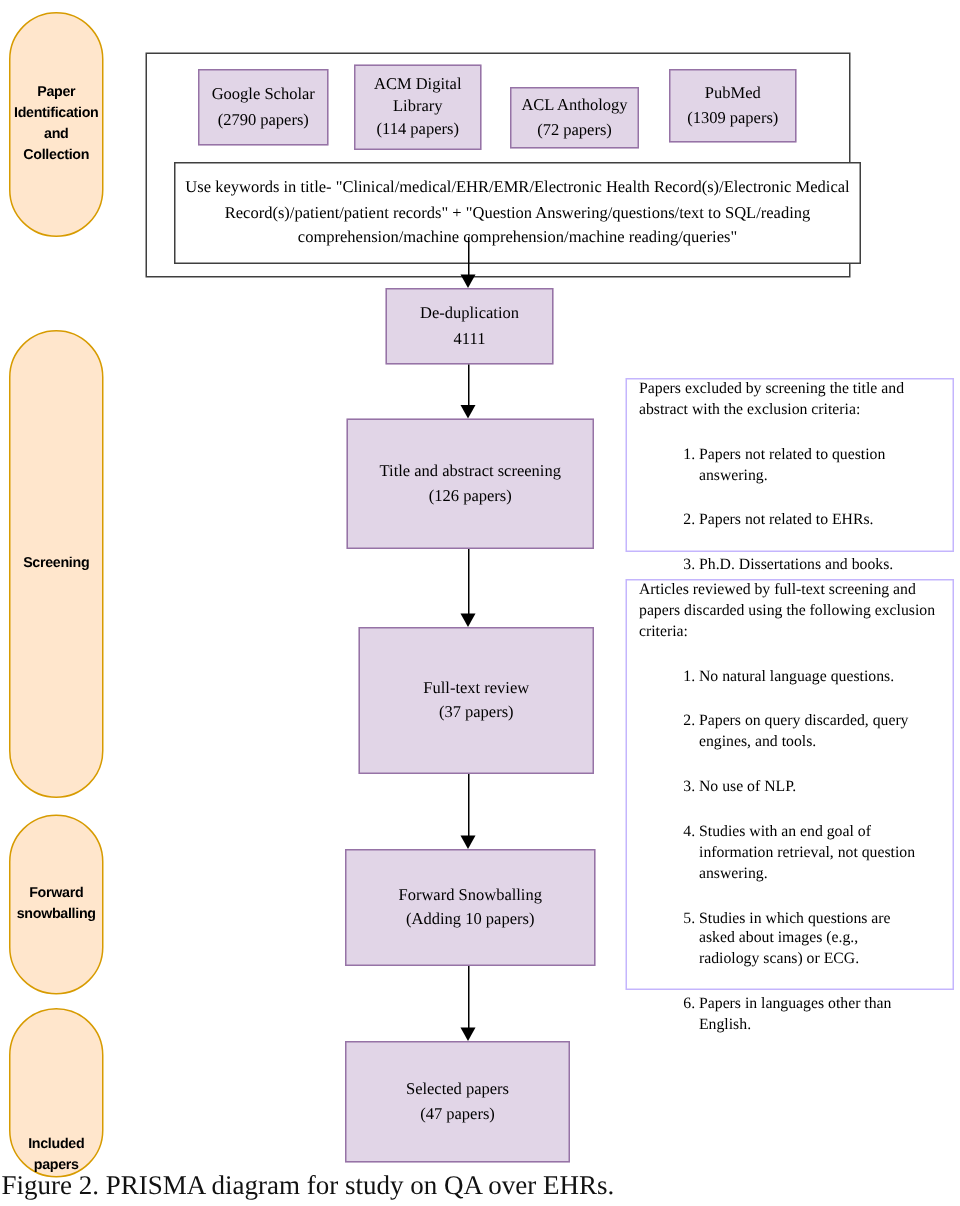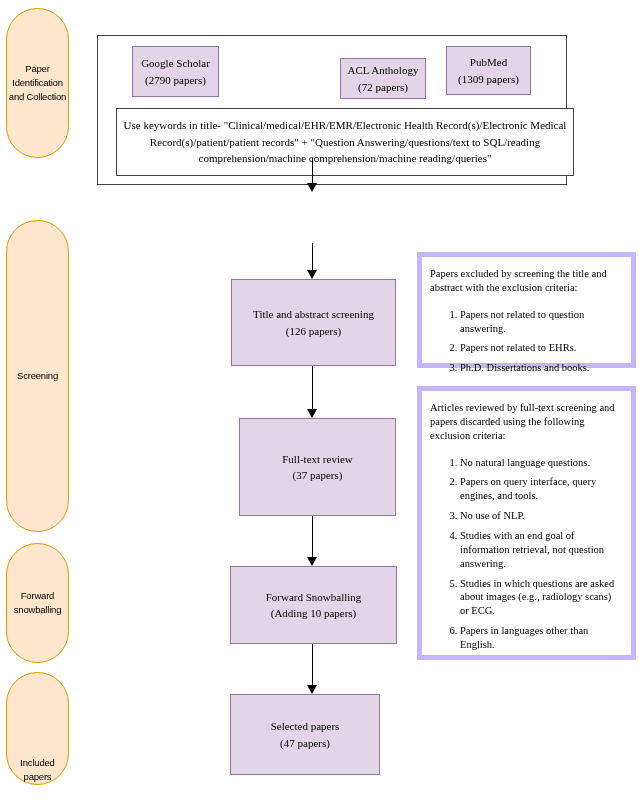--- a/index.html
+++ b/index.html
@@ -19,21 +19,21 @@
     width: 63px;
     box-sizing: border-box;
     background: #FFE6CC;
     border: 1px solid #D79B00;
     border-radius: 34px;
     display: flex;
     align-items: center;
     justify-content: center;
     text-align: center;
     font-family: "Liberation Sans", sans-serif;
-    font-weight: normal;
+    font-weight: bold;
     font-size: 9.5px;
     line-height: 1.45;
     letter-spacing: -0.2px;
   }
   
   .panel {
     position: absolute;
     box-sizing: border-box;
     background: #ffffff;
     border: 1px solid #3f3f3f;
@@ -76,30 +76,30 @@
     bottom: 0;
     left: 50%;
     transform: translateX(-50%);
     width: 0; height: 0;
     border-left: 5px solid transparent;
     border-right: 5px solid transparent;
     border-top: 9px solid #000000;
   }
   
   .note {
-    border: 5px solid #c4b5fd;
+    border: 1px solid #c4b5fd;
     font-size: 10.5px;
     line-height: 1.32;
-    padding: 10px 8px;
+    padding: 0 8px;
   }
   .note ol {
     margin: 13px 0 0 0;
     padding-left: 24px;
   }
-  .note li { margin: 6px; }
+  .note li { margin: 16px; }
   .caption {
     position: absolute;
     left: 1px;
     top: 780px;
     font-size: 18px;
     font-family: "Liberation Serif", serif;
     color: #111111;
     white-space: nowrap;
   }
 </style>
@@ -119,33 +119,41 @@
   </div>
   <div class="pill" style="top:672px;height:113px;align-items:flex-end;">
     <span>Included papers</span>
   </div>
 
   <div class="panel" style="left:97px;top:8px;width:470px;height:150px;margin-top:27px;">
     <div class="node" style="left:34px;top:10px;width:87px;height:51px;">
       <div>Google Scholar</div>
       <div>(2790 papers)</div>
     </div>
+    <div class="node" style="left:138px;top:7px;width:85px;height:57px;line-height:1.35;">
+      <div>ACM Digital Library</div>
+      <div>(114 papers)</div>
+    </div>
     <div class="node" style="left:242px;top:22px;width:86px;height:41px;">
       <div>ACL Anthology</div>
       <div>(72 papers)</div>
     </div>
     <div class="node" style="left:348px;top:10px;width:85px;height:49px;">
       <div>PubMed</div>
       <div>(1309 papers)</div>
     </div>
     <div class="panel keywords" style="left:18px;top:72px;width:458px;height:68px;">
       <div>Use keywords in title- "Clinical/medical/EHR/EMR/Electronic Health Record(s)/Electronic Medical Record(s)/patient/patient records" + "Question Answering/questions/text to SQL/reading comprehension/machine comprehension/machine reading/queries"</div>
     </div>
   </div>
 
+  <div class="node" style="left:257px;top:192px;width:112px;height:51px;">
+    <div>De-duplication</div>
+    <div>4111</div>
+  </div>
   <div class="node" style="left:231px;top:279px;width:165px;height:87px;">
     <div>Title and abstract screening</div>
     <div>(126 papers)</div>
   </div>
   <div class="node" style="left:239px;top:418px;width:157px;height:98px;">
     <div>Full-text review</div>
     <div>(37 papers)</div>
   </div>
   <div class="node" style="left:230px;top:566px;width:167px;height:78px;">
     <div>Forward Snowballing</div>
@@ -182,22 +190,23 @@
     <ol>
       <li>Papers not related to question answering.</li>
       <li>Papers not related to EHRs.</li>
       <li>Ph.D. Dissertations and books.</li>
     </ol>
   </div>
   <div class="panel note" style="left:417px;top:386px;width:219px;height:274px;">
     <div>Articles reviewed by full-text screening and papers discarded using the following exclusion criteria:</div>
     <ol>
       <li>No natural language questions.</li>
-      <li>Papers on query interface, query engines, and tools.</li>
+      <li>Papers on query discarded, query engines, and tools.</li>
       <li>No use of NLP.</li>
       <li>Studies with an end goal of information retrieval, not question answering.</li>
       <li>Studies in which questions are asked about images (e.g., radiology scans) or ECG.</li>
       <li>Papers in languages other than English.</li>
     </ol>
   </div>
 
+  <div class="caption">Figure 2. PRISMA diagram for study on QA over EHRs.</div>
 
 </div>
 
 </body></html>

